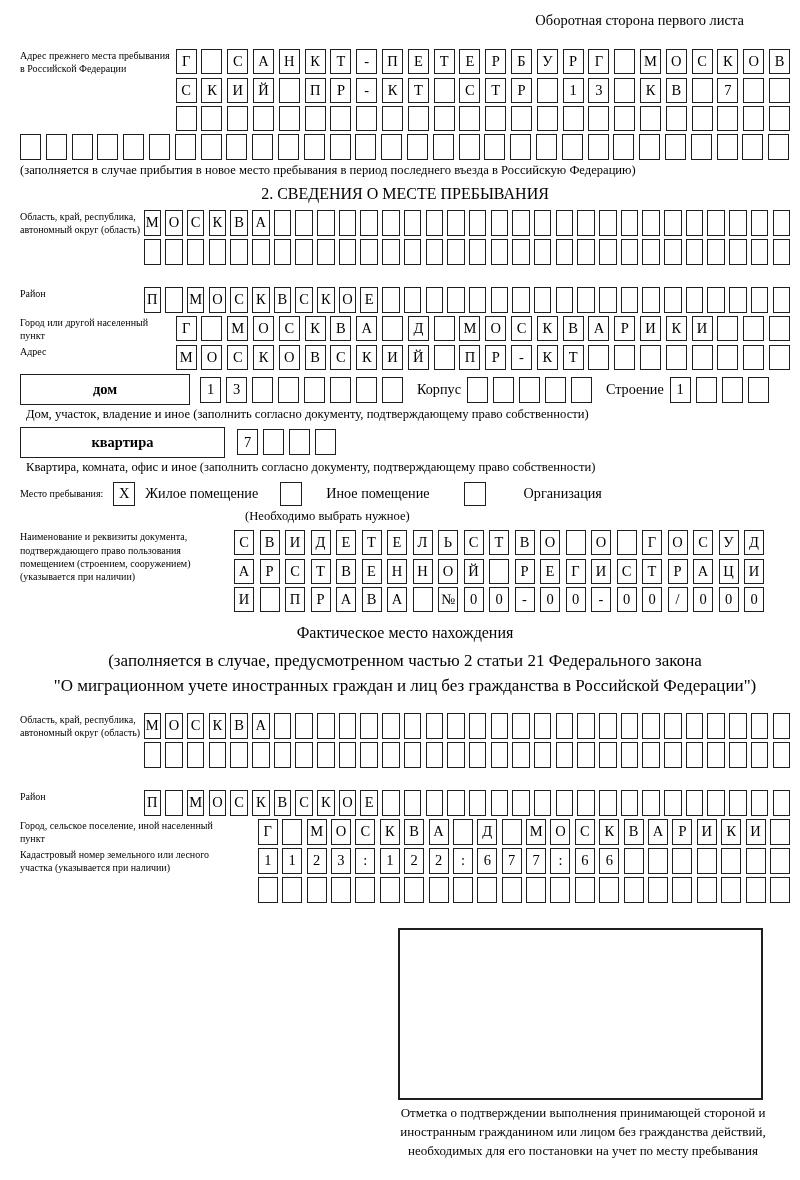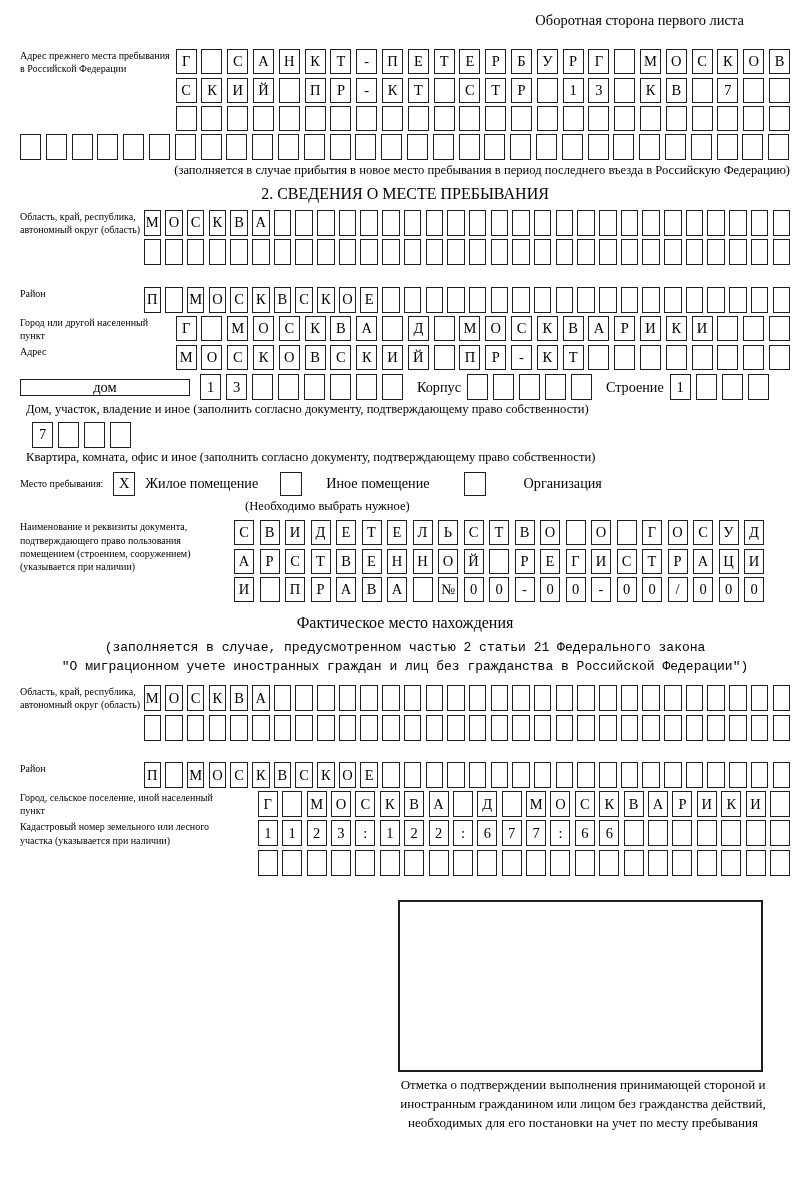--- a/index.html
+++ b/index.html
@@ -8,55 +8,55 @@
     width: 800px; height: 1180px;
     font-family: "Liberation Serif", "DejaVu Serif", serif;
     color: #000;
     padding: 12px 10px 0 20px;
     overflow: hidden;
   }
   .hdr { text-align: right; padding-right: 46px; font-size: 14.5px; margin-bottom: 20px; }
 
   .flabel { font-size: 10px; line-height: 1.32; }
   .note { font-size: 12.6px; line-height: 1.25; }
-  .center { text-align: right; }
+  .center { text-align: left; }
 
   .field { display: flex; align-items: flex-start; margin-bottom: 3px; }
   .rowscol { margin-left: auto; display: flex; flex-direction: column; gap: 3.5px; }
 
   .cells { display: flex; }
   .cell {
     border: 1.6px solid #1f1f1f; background: #fff;
     display: inline-flex; align-items: center; justify-content: center;
     font-size: 14.5px; height: 25px; flex: none;
   }
   .r24 { gap: 4.8px; }  .r24 .cell { width: 21px; }
   .r30 { gap: 4.2px; }  .r30 .cell { width: 17.5px; height: 26px; }
   .r30f { gap: 4.8px; } .r30f .cell { width: 21px; height: 26px; }
   .r21 { gap: 5.5px; }  .r21 .cell { width: 20px; }
   .r22 { gap: 4.4px; }  .r22 .cell { width: 20px; height: 26px; }
   .rH  { gap: 5px; }    .rH .cell { width: 21px; height: 26px; }
 
   .sectitle { text-align: center; font-weight: normal; font-size: 16px; margin: 6px 0 7px 0; }
 
   .wbox {
-    border: 1.6px solid #1f1f1f; height: 17px;
+    border: 1.6px solid #1f1f1f; height: 31px;
     display: flex; align-items: center; justify-content: center;
-    font-size: 14.5px; flex: none;
+    font-size: 14.5px; flex: none; font-weight: bold;
   }
   .houserow { display: flex; align-items: center; margin: 4px 0 2px 0; }
   .inlbl { font-size: 14.2px; flex: none; }
 
   .stayrow { display: flex; align-items: center; font-size: 14.2px; margin-top: 6px; }
   .cbox {
     border: 1.6px solid #1f1f1f; width: 22px; height: 24px; flex: none;
     display: inline-flex; align-items: center; justify-content: center; font-size: 14.5px;
   }
 
-  .factnotes { font-size: 13px; text-align: center; line-height: 1.45; margin-bottom: 8px; font-family: Liberation Mono, monospace; }
+  .factnotes { font-size: 17px; text-align: center; line-height: 1.45; margin-bottom: 14px; }
 
   .confirm { display: flex; flex-direction: column; align-items: flex-end; margin-top: 4px; }
   .stampbox { width: 365px; height: 172px; border: 2px solid #1f1f1f; margin-right: 27px; background: #fff; }
   .confcap { width: 402px; margin-right: 6px; text-align: center; font-size: 13px; line-height: 1.45; margin-top: 4px; }
 </style>
 </head>
 <body>
 
 <div class="hdr">Оборотная сторона первого листа</div>
 
@@ -375,20 +375,21 @@
   <div class="cells rH" style="margin-left:6px">
       <span class="cell">1</span>
       <span class="cell"></span>
       <span class="cell"></span>
       <span class="cell"></span>
     </div>
 </div>
 <div class="note" style="margin:2px 0 3px 6px">Дом, участок, владение и иное (заполнить согласно документу, подтверждающему право собственности)</div>
 
 <div class="houserow">
+  <div class="wbox" style="width:205px">квартира</div>
   <div class="cells rH" style="margin-left:12px">
       <span class="cell">7</span>
       <span class="cell"></span>
       <span class="cell"></span>
       <span class="cell"></span>
     </div>
 </div>
 <div class="note" style="margin:2px 0 2px 6px">Квартира, комната, офис и иное (заполнить согласно документу, подтверждающему право собственности)</div>
 
 <div class="stayrow">

